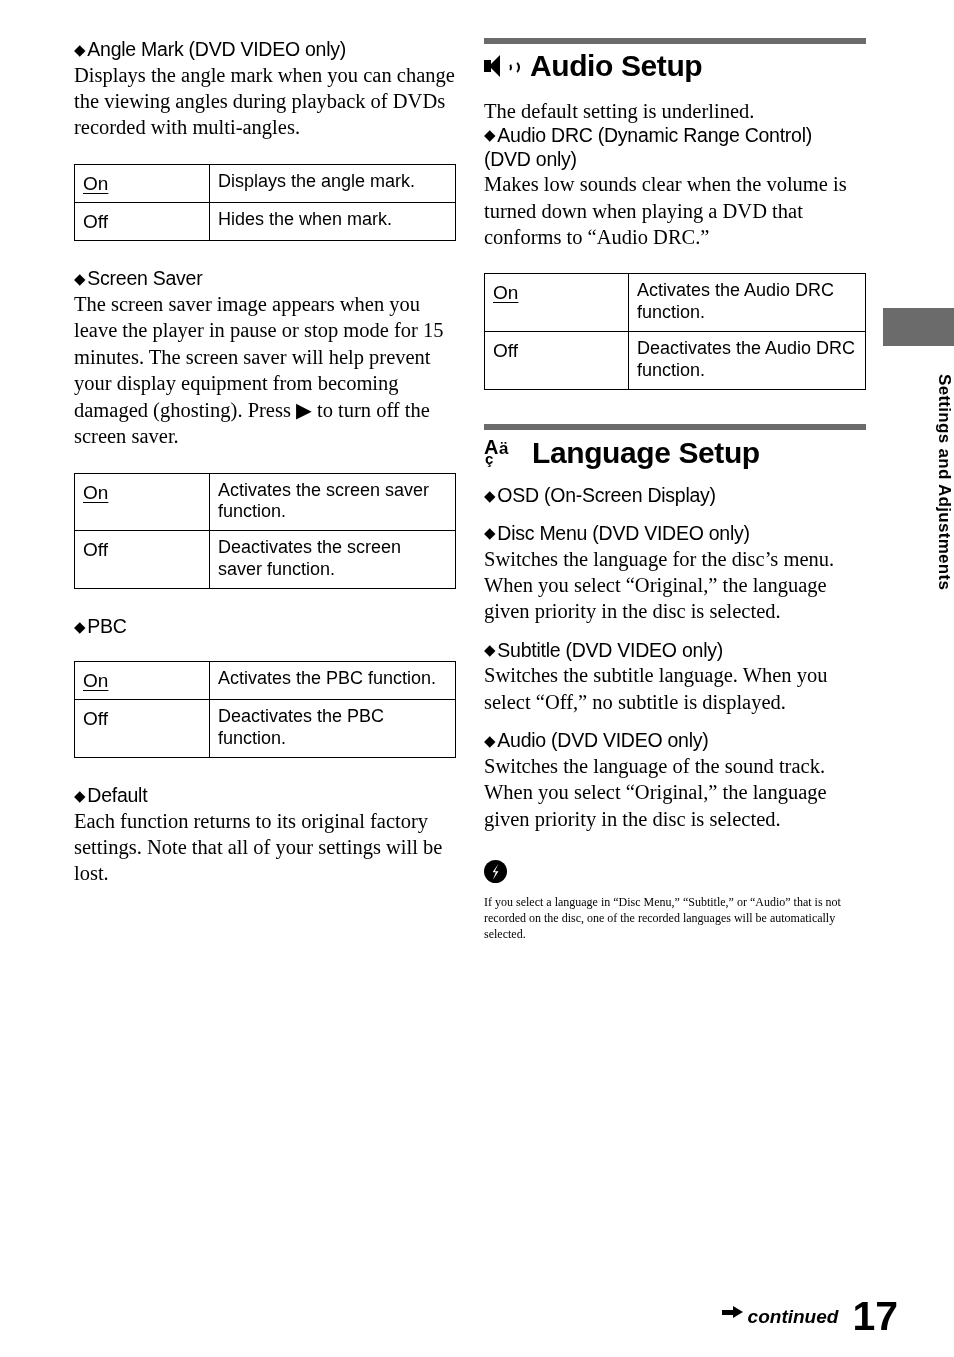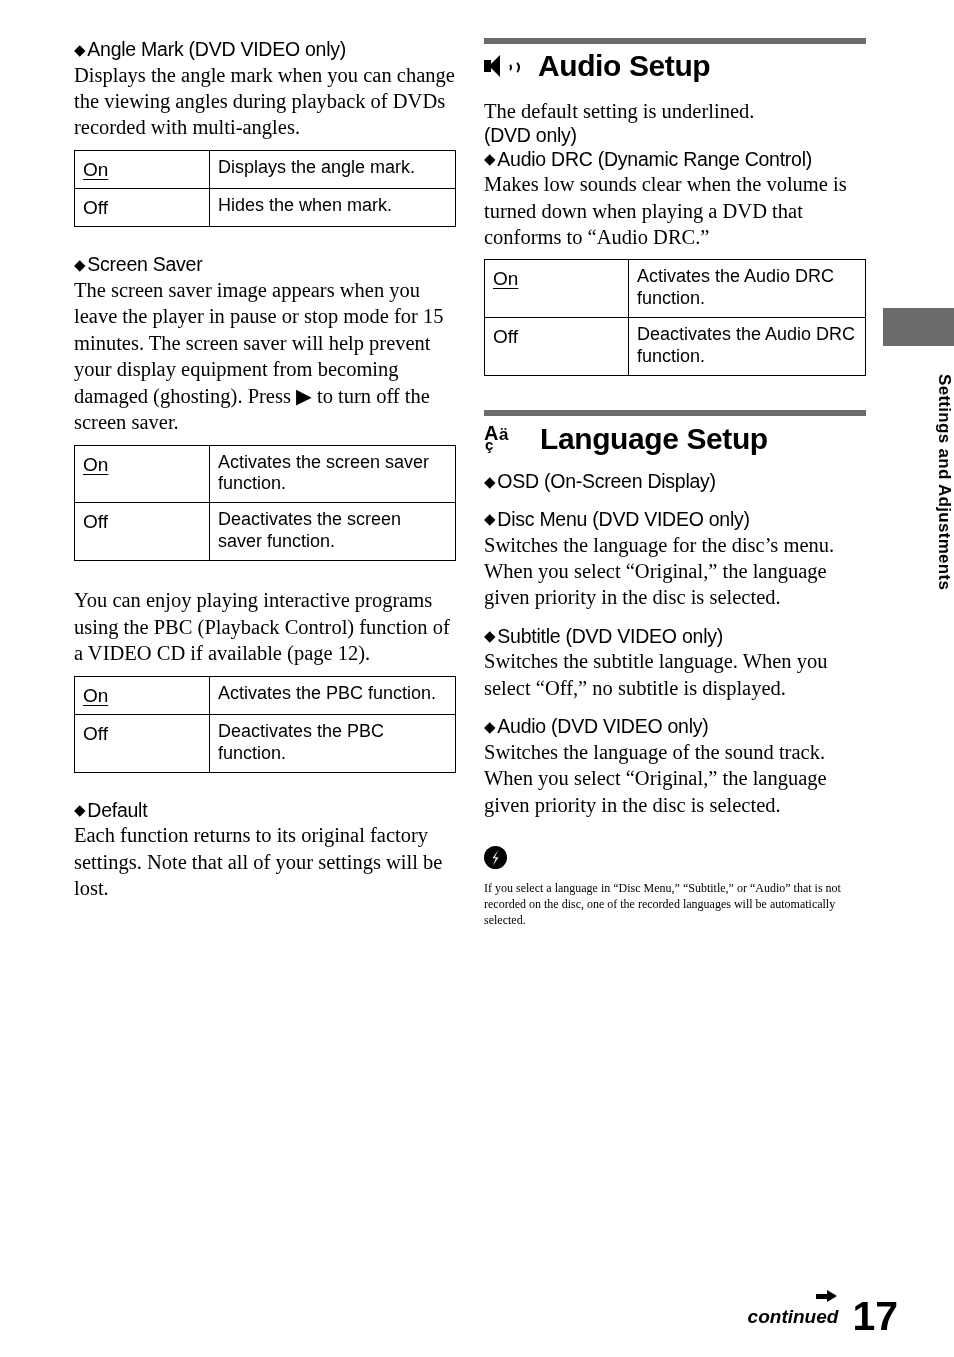--- a/index.html
+++ b/index.html
@@ -29,21 +29,21 @@
   
   .section-rule {
     height: 6px;
     background: #6b6b6b;
     width: 100%;
     margin: 0 0 6px 0;
   }
   .section-head {
     display: flex;
     align-items: center;
-    gap: 20px;
+    gap: 12px;
     font-family: "Liberation Sans", sans-serif;
     font-weight: bold;
     font-size: 30px;
     letter-spacing: -0.4px;
     line-height: 1.05;
     margin: 0 0 16px 0;
   }
   .section-head .sec-title { white-space: nowrap; }
 
   
@@ -122,21 +122,21 @@
   .gap-s  { height: 8px; }
   .gap-m  { height: 14px; }
   .gap-l  { height: 20px; }
   .gap-xl { height: 26px; }
 
   
   table.opt {
     border-collapse: collapse;
     width: 100%;
     table-layout: fixed;
-    margin: 9px 0 0 0;
+    margin: 23px 0 0 0;
   }
   table.opt td {
     border: 1.6px solid #000;
     vertical-align: top;
     font-family: Liberation Sans, sans-serif;
     font-size: 18px;
     line-height: 1.22;
     padding: 6px 7px 7px 8px;
   }
   table.opt td.k {
@@ -205,24 +205,23 @@
     display: flex;
     align-items: flex-end;
     gap: 14px;
   }
   .continued {
     font-family: "Liberation Sans", sans-serif;
     font-style: italic;
     font-weight: bold;
     font-size: 19px;
     display: flex;
-    align-items: flex-end;
+    align-items: flex-start;
     gap: 4px;
     padding-bottom: 7px;
-    flex-direction: column;
   }
   .arr {
     position: relative;
     width: 22px; height: 12px;
     display: inline-block;
   }
   .arr::before {
     content: "";
     position: absolute;
     left: 0; top: 4px;
@@ -278,21 +277,21 @@
       </tr>
       <tr>
         <td class="k"><span>Off</span></td>
         <td>Deactivates the screen saver function.</td>
       </tr>
     </tbody>
       </table>
 
     <div class="gap-xl"></div>
 
-    <p class="body-text">You can enjoy playing interactive programs using the PBC (Playback Control) function of a VIDEO CD if available (page 12).</p>
+    <h3 class="sub-head"><span class="dia">◆</span><span>PBC</span></h3>
     <table class="opt">
       <tbody>
           <tr>
         <td class="k"><span class="u">On</span></td>
         <td>Activates the PBC function.</td>
       </tr>
       <tr>
         <td class="k"><span>Off</span></td>
         <td>Deactivates the PBC function.</td>
       </tr>
@@ -315,22 +314,22 @@
       <span class="icon-speaker">
         <span class="body"></span>
           <span class="cone"></span>
         <span class="wave w1"></span>
           <span class="wave w2"></span>
       </span>
       <span class="sec-title">Audio Setup</span>
     </div>
     <p class="body-text lead">The default setting is underlined.</p>
 
+    <h3 class="sub-head"><span class="dia">◆</span><span>Audio DRC (Dynamic Range Control)</span></h3>
     <h3 class="sub-head" style="text-indent:0;padding-left:0;"><span>(DVD only)</span></h3>
-    <h3 class="sub-head"><span class="dia">◆</span><span>Audio DRC (Dynamic Range Control)</span></h3>
     <p class="body-text">Makes low sounds clear when the volume is turned down when playing a DVD that conforms to “Audio DRC.”</p>
     <table class="opt">
       <tbody>
           <tr>
         <td class="k"><span class="u">On</span></td>
         <td>Activates the Audio DRC function.</td>
       </tr>
       <tr>
         <td class="k"><span>Off</span></td>
         <td>Deactivates the Audio DRC function.</td>

